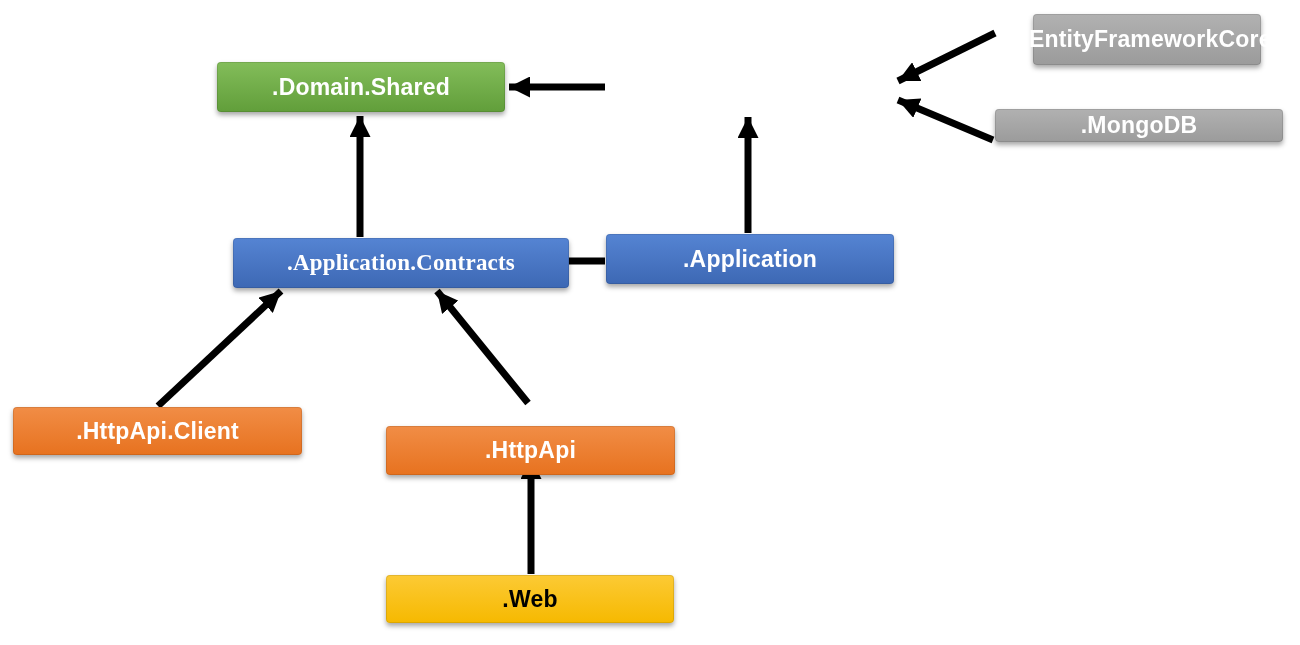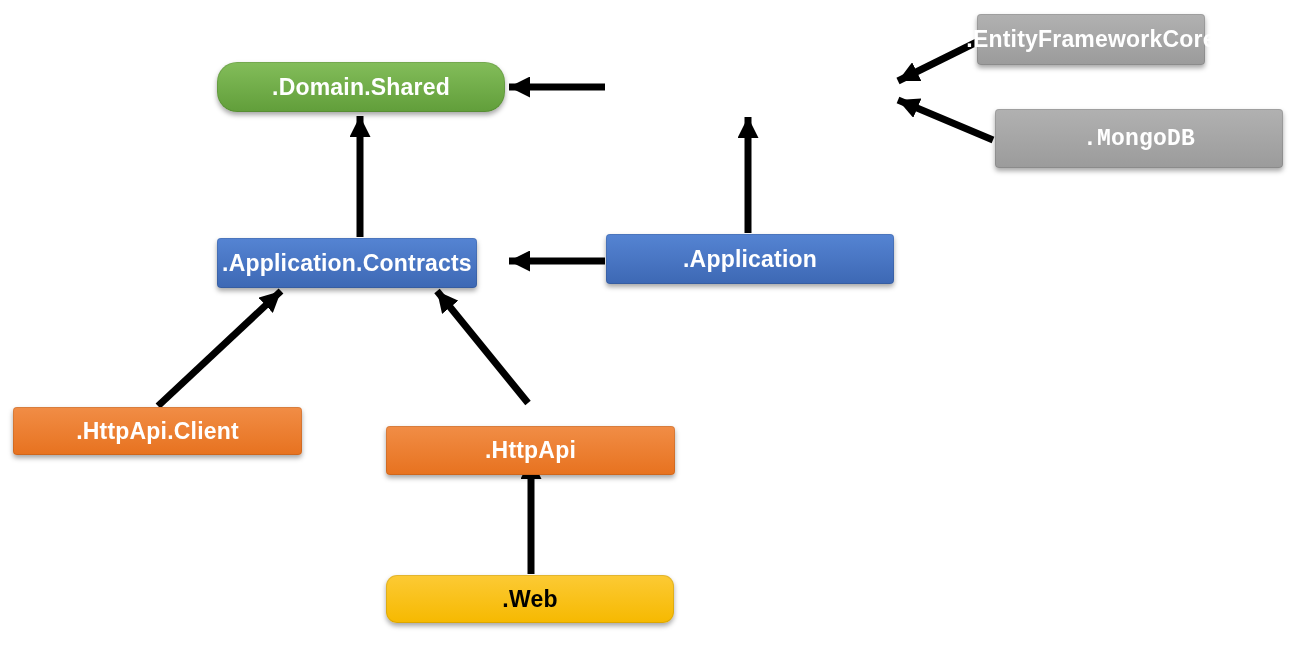--- a/index.html
+++ b/index.html
@@ -34,29 +34,29 @@
     box-shadow: 0 3px 5px rgba(0,0,0,0.35), inset 0 0 0 1px rgba(0,0,0,0.10);
     letter-spacing: 0.2px;
     white-space: nowrap;
   }
   .node.green  { background: linear-gradient(180deg, #83bd5a 0%, #619e3a 100%); }
   .node.blue   { background: linear-gradient(180deg, #5584d3 0%, #3d68b4 100%); }
   .node.orange { background: linear-gradient(180deg, #f18d46 0%, #e7721f 100%); }
   .node.gray   { background: linear-gradient(180deg, #b1b1b1 0%, #9b9b9b 100%); }
   .node.yellow { background: linear-gradient(180deg, #fcca35 0%, #f6b900 100%); color: #000000; }
 
-  #node-domain-shared        { left: 217px;  top: 62px;  width: 288px; height: 50px; border-radius: 20px; }
+  #node-domain-shared        { left: 217px;  top: 62px;  width: 288px; height: 50px; }
   #node-domain               { left: 606px;  top: 63px;  width: 288px; height: 50px; }
-  #node-entity-framework-core{ left: 977px;  top: 14px;  width: 228px; height: 51px; }
-  #node-mongodb              { left: 995px;  top: 109px; width: 288px; height: 59px; font-family: Liberation Mono, monospace; }
-  #node-application-contracts{ left: 217px;  top: 238px; width: 260px; height: 50px; }
+  #node-entity-framework-core{ left: 1033px;  top: 14px;  width: 228px; height: 51px; }
+  #node-mongodb              { left: 995px;  top: 109px; width: 288px; height: 33px; }
+  #node-application-contracts{ left: 233px;  top: 238px; width: 336px; height: 50px; font-family: Liberation Serif, serif; }
   #node-application          { left: 606px;  top: 234px; width: 288px; height: 50px; }
   #node-httpapi-client       { left: 13px;   top: 407px; width: 289px; height: 48px; }
   #node-httpapi              { left: 386px;  top: 426px; width: 289px; height: 49px; }
-  #node-web                  { left: 386px;  top: 575px; width: 288px; height: 48px; border-radius: 11px; }
+  #node-web                  { left: 386px;  top: 575px; width: 288px; height: 48px; }
 </style>
 </head>
 <body>
 
 <div class="canvas">
 
   <svg class="edges" viewBox="0 0 1300 645" xmlns="http://www.w3.org/2000/svg">
     <defs>
       <marker id="arrowhead" viewBox="0 0 10 10" refX="10" refY="5" markerWidth="3" markerHeight="3" orient="auto" markerUnits="strokeWidth">
         <path d="M0,0 L10,5 L0,10 Z" fill="#000000"></path>

